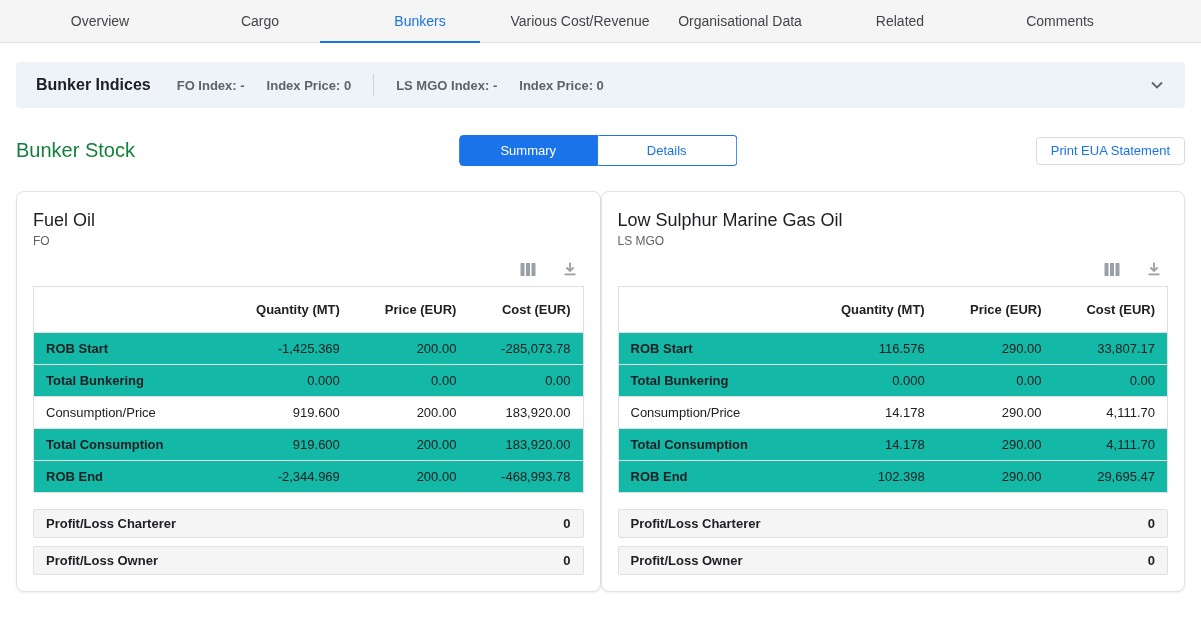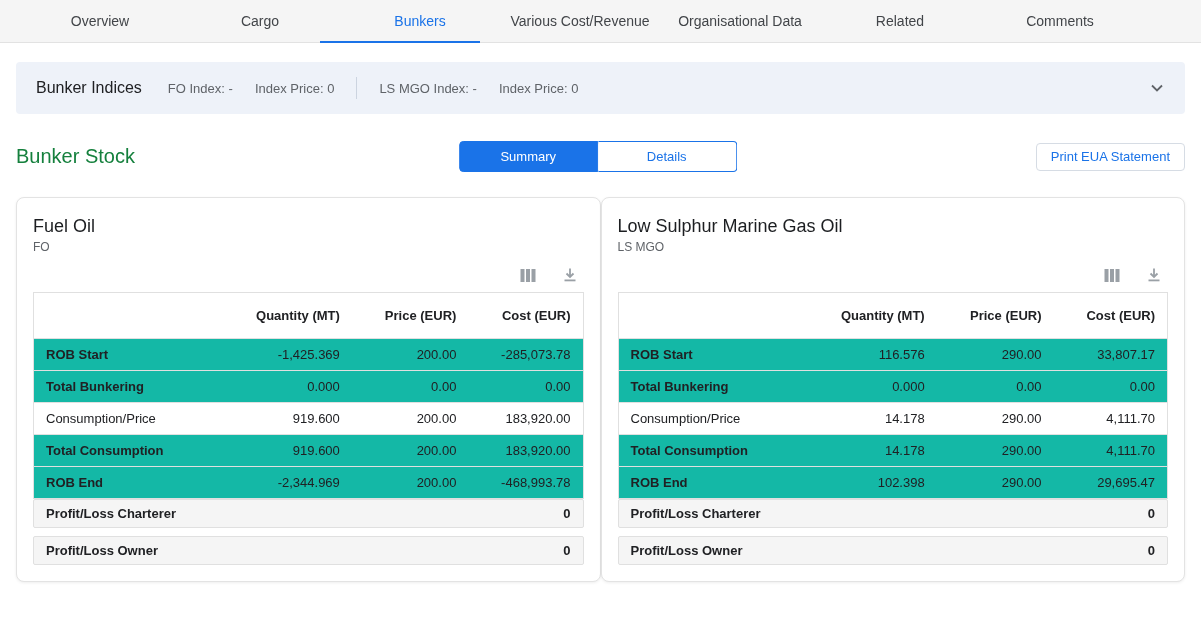--- a/index.html
+++ b/index.html
@@ -30,23 +30,24 @@
   .tab.active::after {
     content:""; position:absolute; left:0; right:0; bottom:-1px;
     height:2px; background:#1a73e8;
   }
 
   
   .indices {
     margin:19px 16px 0;
     background:#eef2f9;
     border-radius:4px;
-    height:52px;
+    height:46px;
     display:flex; align-items:center;
     padding:0 20px;
+    font-weight:bold;
   }
   .indices-title { font-size:16px; color:#202124; margin-right:26px; }
   .indices-item { font-size:13px; color:#5f6368; margin-right:22px; white-space:nowrap; }
   .indices-divider { width:1px; height:22px; background:#ccd4e0; margin-right:22px; }
   .indices-chevron { margin-left:auto; display:flex; align-items:center; cursor:pointer; }
 
   
   .stock-header {
     display:flex; align-items:center;
     margin:27px 16px 0;
@@ -109,21 +110,21 @@
 
   .profit-box {
     display:flex; justify-content:space-between; align-items:center;
     background:#f5f5f5;
     border:1px solid #e0e0e0;
     border-radius:2px;
     height:29px;
     padding:0 12px;
     font-size:13px; font-weight:bold;
   }
-  .profit-box.first { }
+  .profit-box.first { margin-top:16px; }
   .profit-box.second { margin-top:8px; }
 
   svg { display:block; }
 </style>
 </head>
 <body>
 
 <div class="tabbar">
   <div class="tab">Overview</div>
   <div class="tab">Cargo</div>

